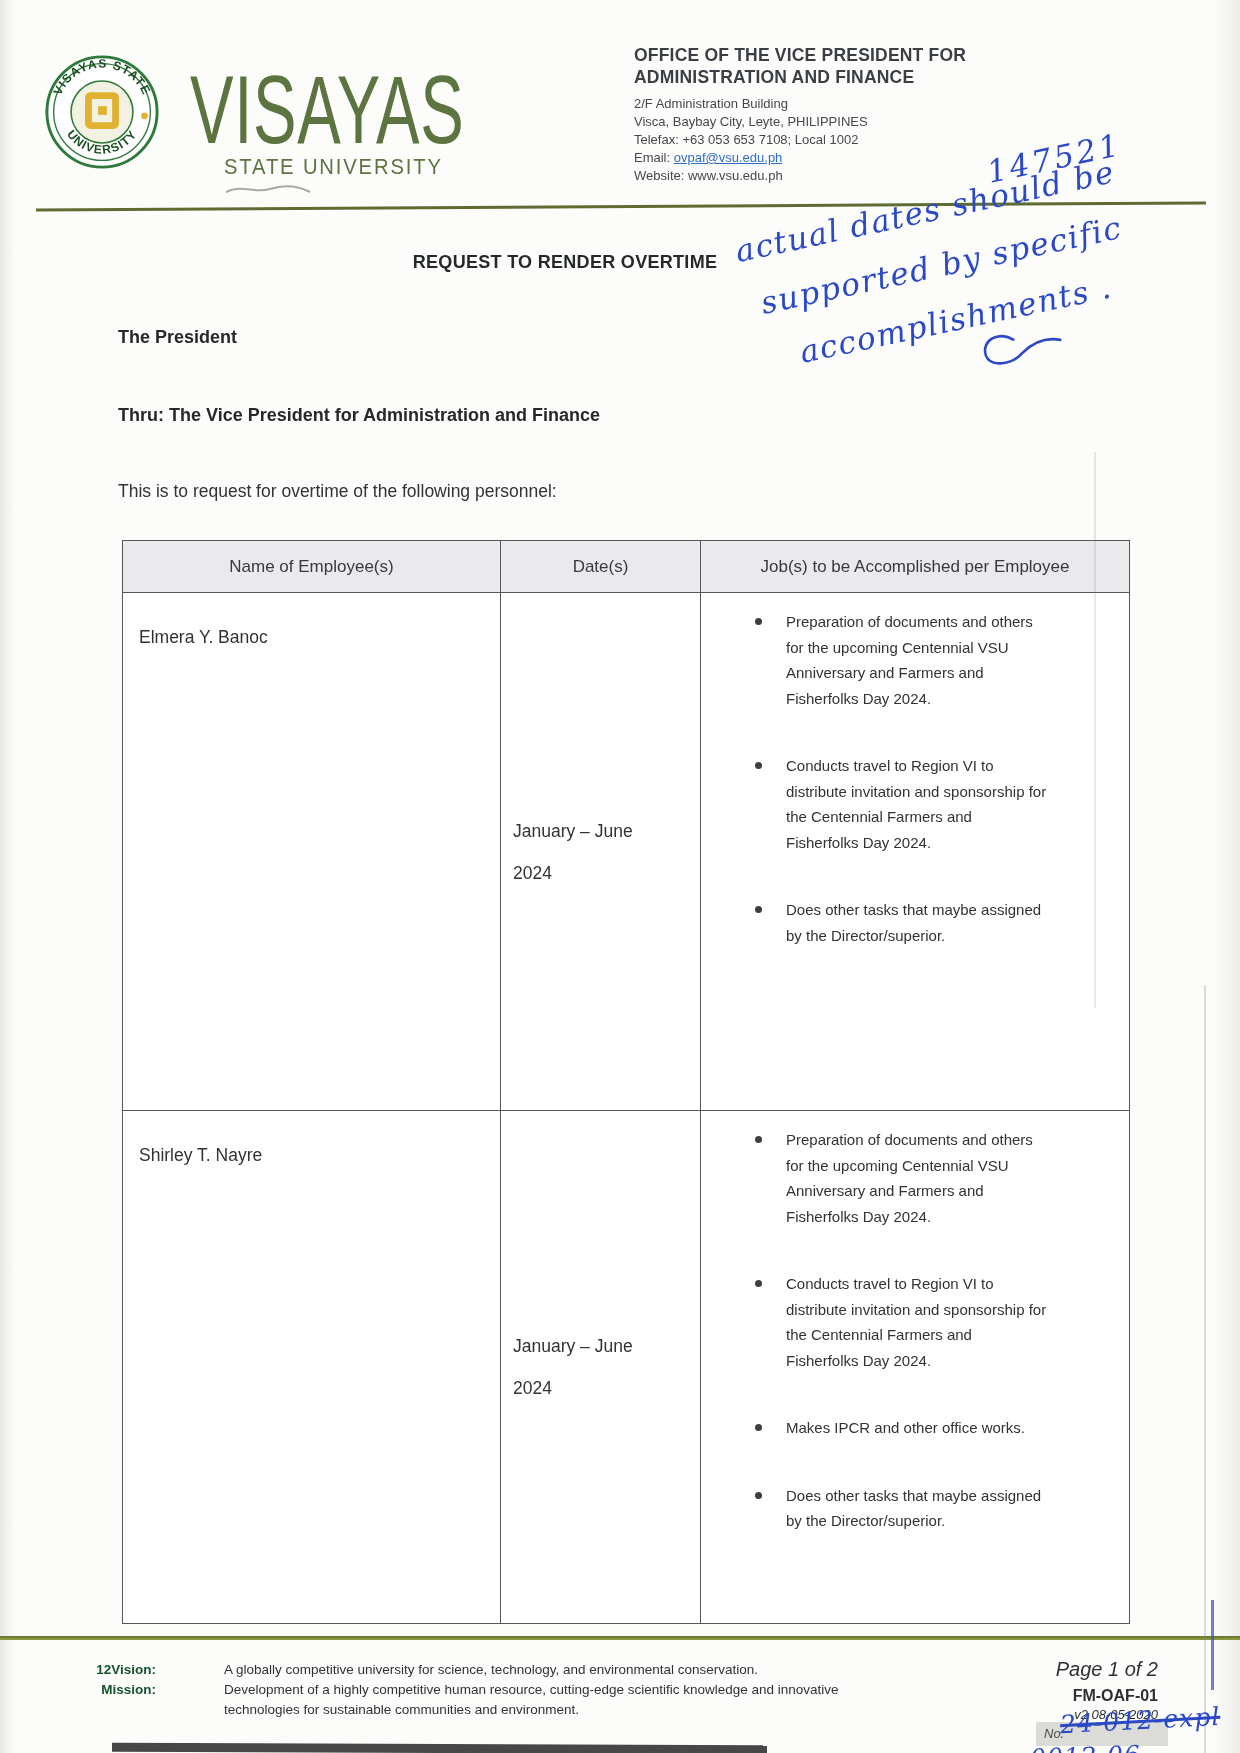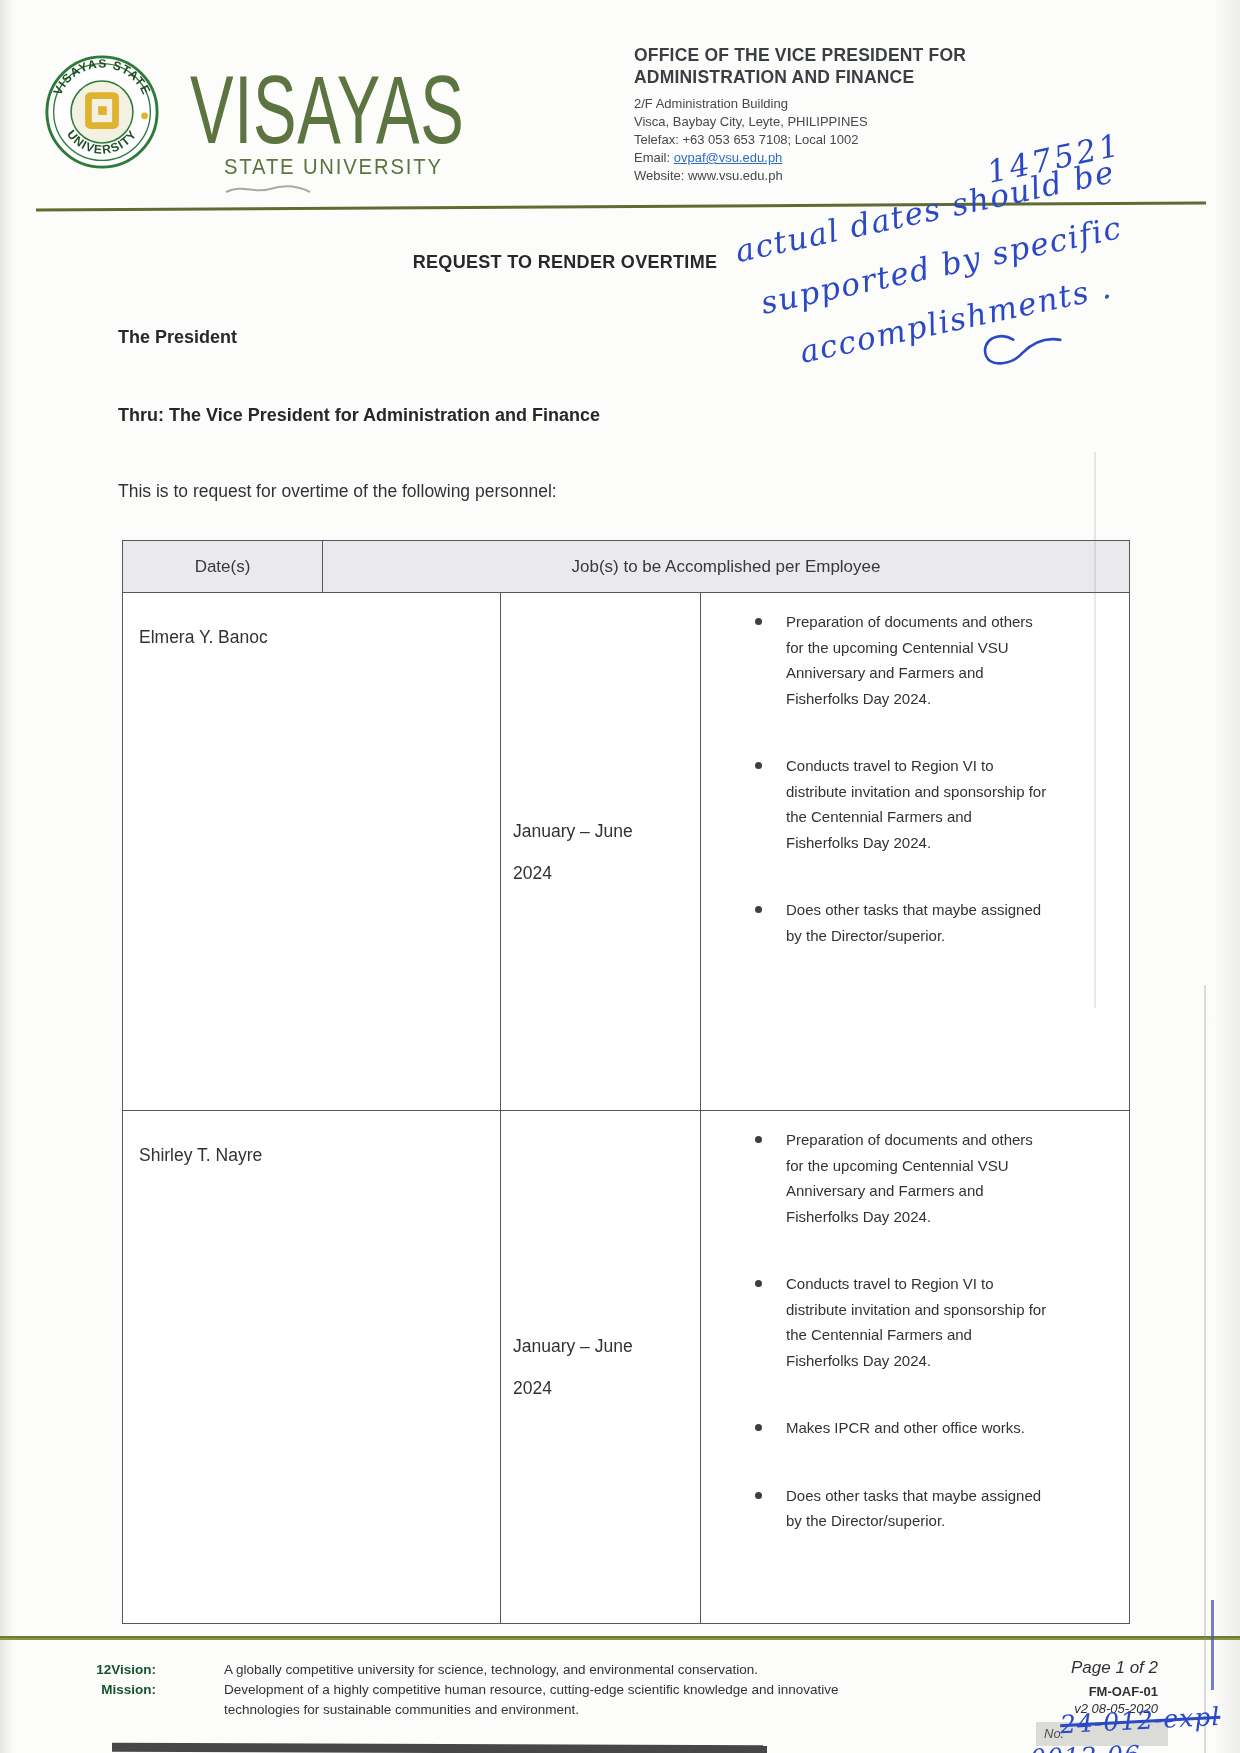--- a/index.html
+++ b/index.html
@@ -83,22 +83,22 @@
   .job::before { content:""; position:absolute; left:-31px; top:9px; width:7px; height:7px;
                  border-radius:50%; background:#3b3e42; }
 
   
   .footer-divider { left:0; top:1636px; width:1240px; height:4px; background:#87973d;
                     box-shadow: inset 0 2px 0 #6d7c2e; }
   .vm-labels { left:58px; top:1660px; width:98px; text-align:right;
                font-size:13.5px; font-weight:bold; line-height:20px; color:#14532d; }
   .vm-text { left:200px; top:1660px; width:630px; font-size:13.5px; line-height:20px; color:#2f3236;margin-left:24px; }
   .f-right { left:1010px; top:1658px; width:148px; text-align:right; color:#2e3134; }
-  .f-page { font-size:17px; font-style:italic; }
-  .f-code { margin-top:6px; font-size:13px; font-weight:bold; }
+  .f-page { font-size:20px; font-style:italic; }
+  .f-code { margin-top:6px; font-size:16px; font-weight:bold; }
   .f-ver  { margin-top:2px; font-size:13px; font-style:italic; }
   .no-chip { left:1036px; top:1722px; width:132px; height:24px; background:#dbdbd8;
              font-size:13px; font-style:italic; color:#4e4e4e; line-height:24px; padding-left:8px; }
   .hw-no  { left:1060px; top:1706px; font-size:25px; letter-spacing:1px; transform:rotate(-3deg);
             text-decoration:line-through; text-decoration-thickness:2.5px; white-space:nowrap; z-index:7; }
   .hw-no2 { left:1030px; top:1742px; font-size:25px; letter-spacing:1px; transform:rotate(-2deg);
             white-space:nowrap; z-index:7; }
 </style>
 </head>
 <body>
@@ -157,20 +157,21 @@
     </svg>
   </div>
 
   <div class="abs letter-title">REQUEST TO RENDER OVERTIME</div>
   <div class="abs addressee">The President</div>
   <div class="abs thru-line">Thru: The Vice President for Administration and Finance</div>
   <div class="abs intro-line">This is to request for overtime of the following personnel:</div>
 
   <div class="abs otable">
     <div class="thead">
+      <div class="th c1">Name of Employee(s)</div>
       <div class="th c2">Date(s)</div>
       <div class="th c3">Job(s) to be Accomplished per Employee</div>
     </div>
 
     <div class="trow r1">
       <div class="td name c1">Elmera Y. Banoc</div>
       <div class="td date c2">
           <span>January – June 2024</span>
         </div>
       <div class="td jobs c3">

